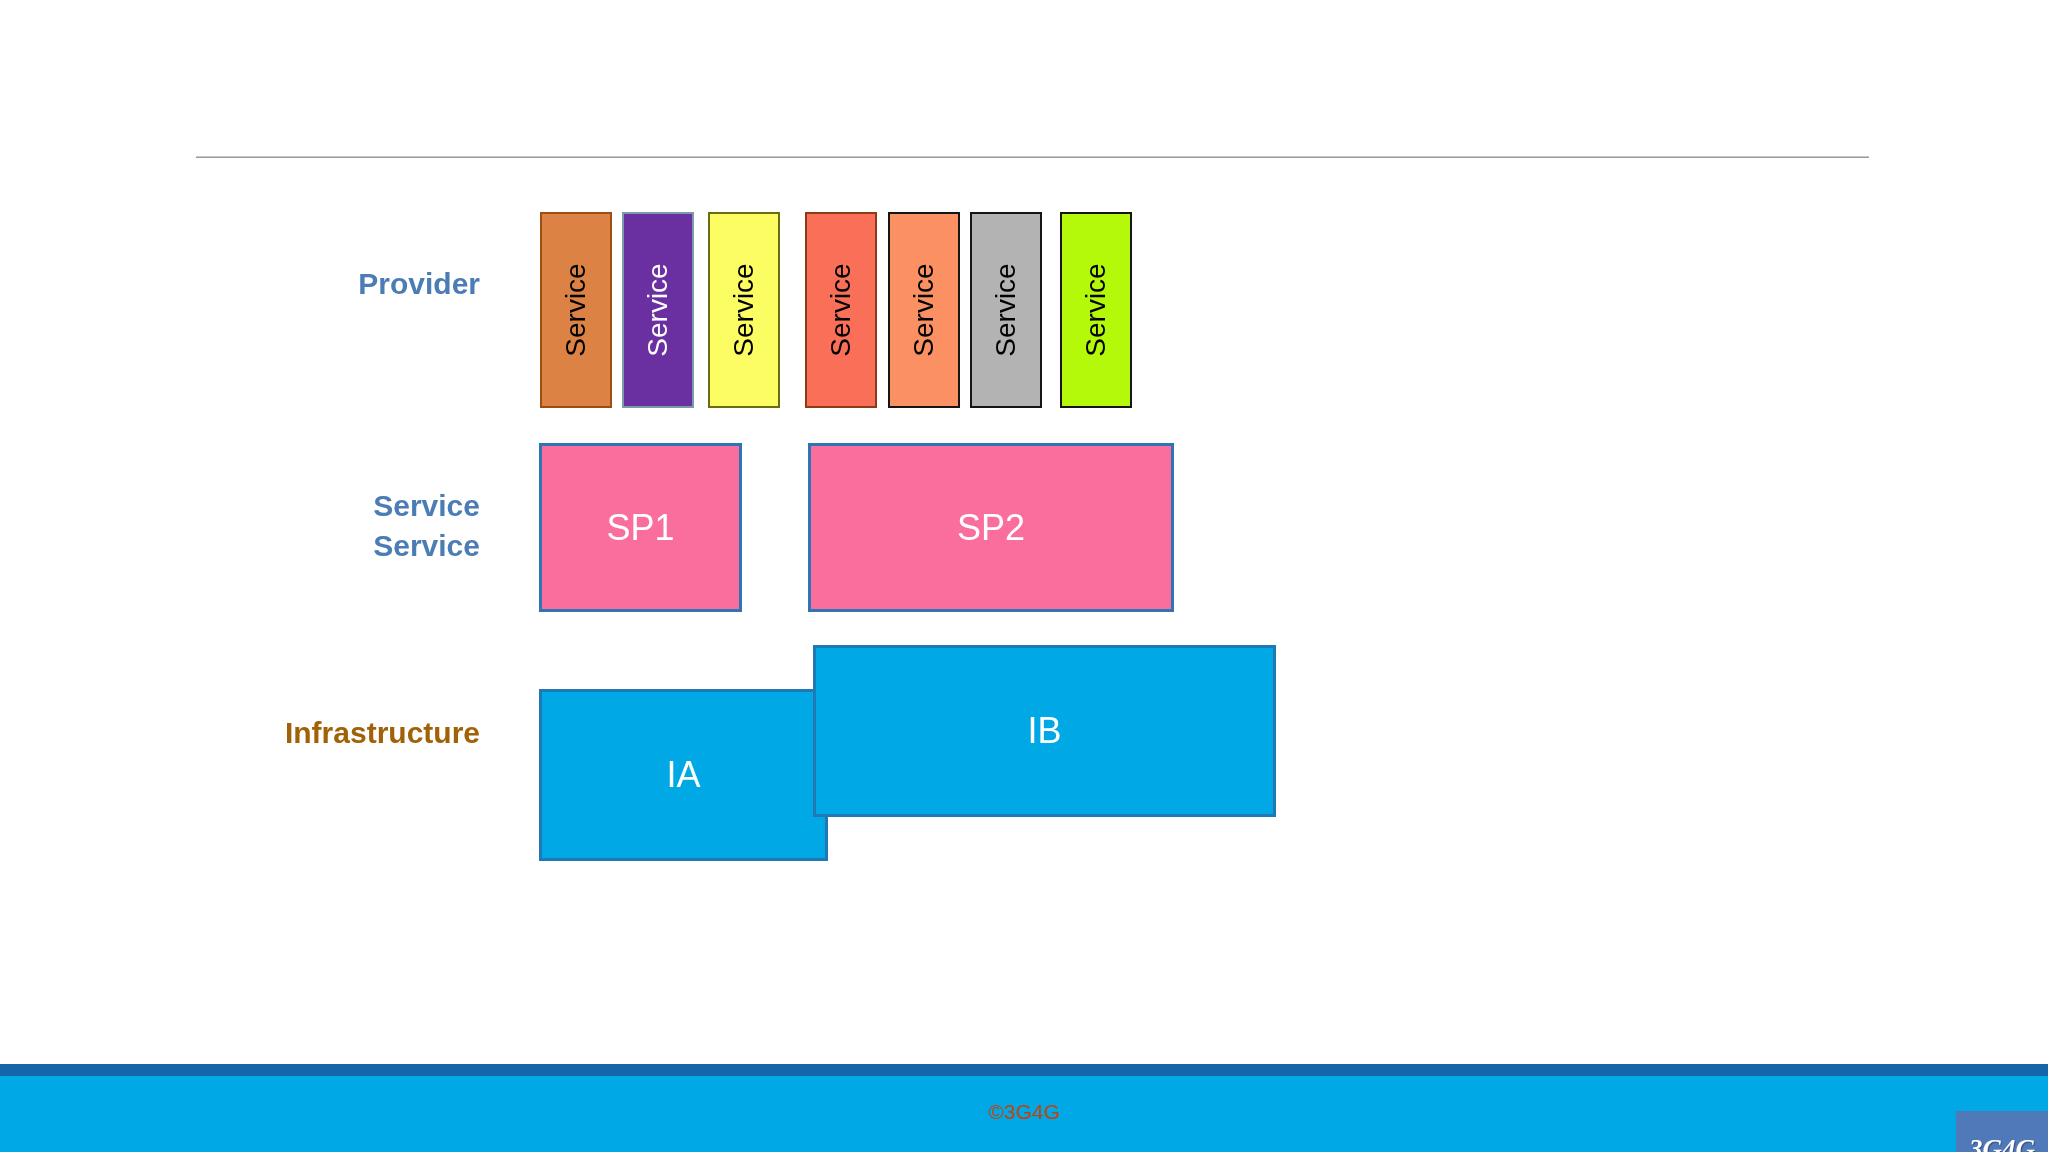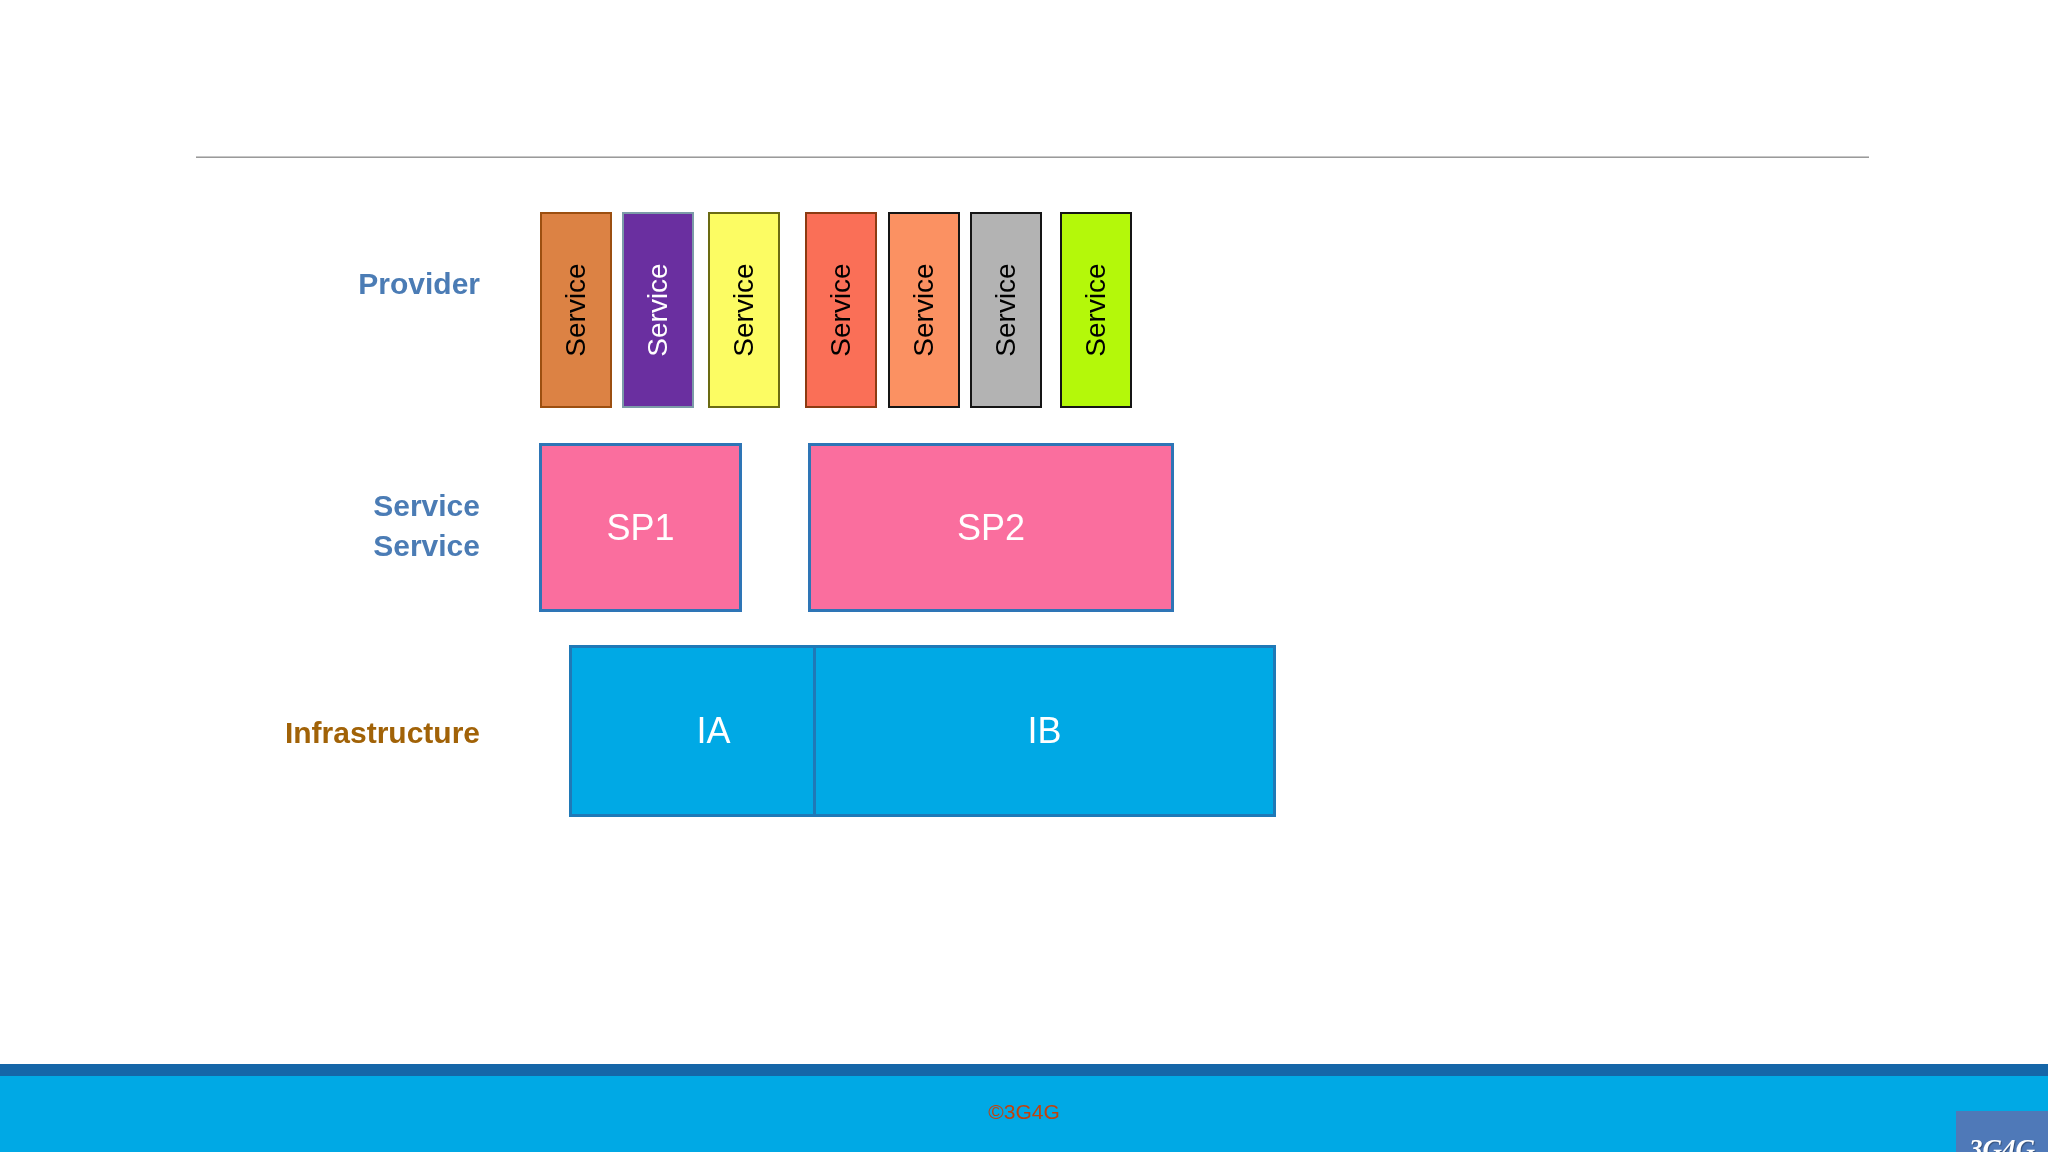--- a/index.html
+++ b/index.html
@@ -62,21 +62,21 @@
     display:flex;align-items:center;justify-content:center;
     color:#ffffff;
     font-size:36px;
     font-weight:400;
   }
   .sp{top:443px;height:169px;background:#FA6E9E;border:3px solid #2E75B6;}
   #sp1{left:539px;width:203px;}
   #sp2{left:808px;width:366px;}
 
   .infra{top:645px;height:172px;background:#00A9E5;border:3px solid #1F79B7;}
-  #ia{left:569px;width:289px;}
+  #ia{left:539px;width:289px;margin-top:44px;}
   #ib{left:805px;width:463px;}
 
   
   .footer-strip{
     position:absolute;left:0;top:1064px;width:2048px;height:12px;
     background:#1566A8;
   }
   .footer-bar{
     position:absolute;left:0;top:1076px;width:2048px;height:76px;
     background:#00A9E5;

